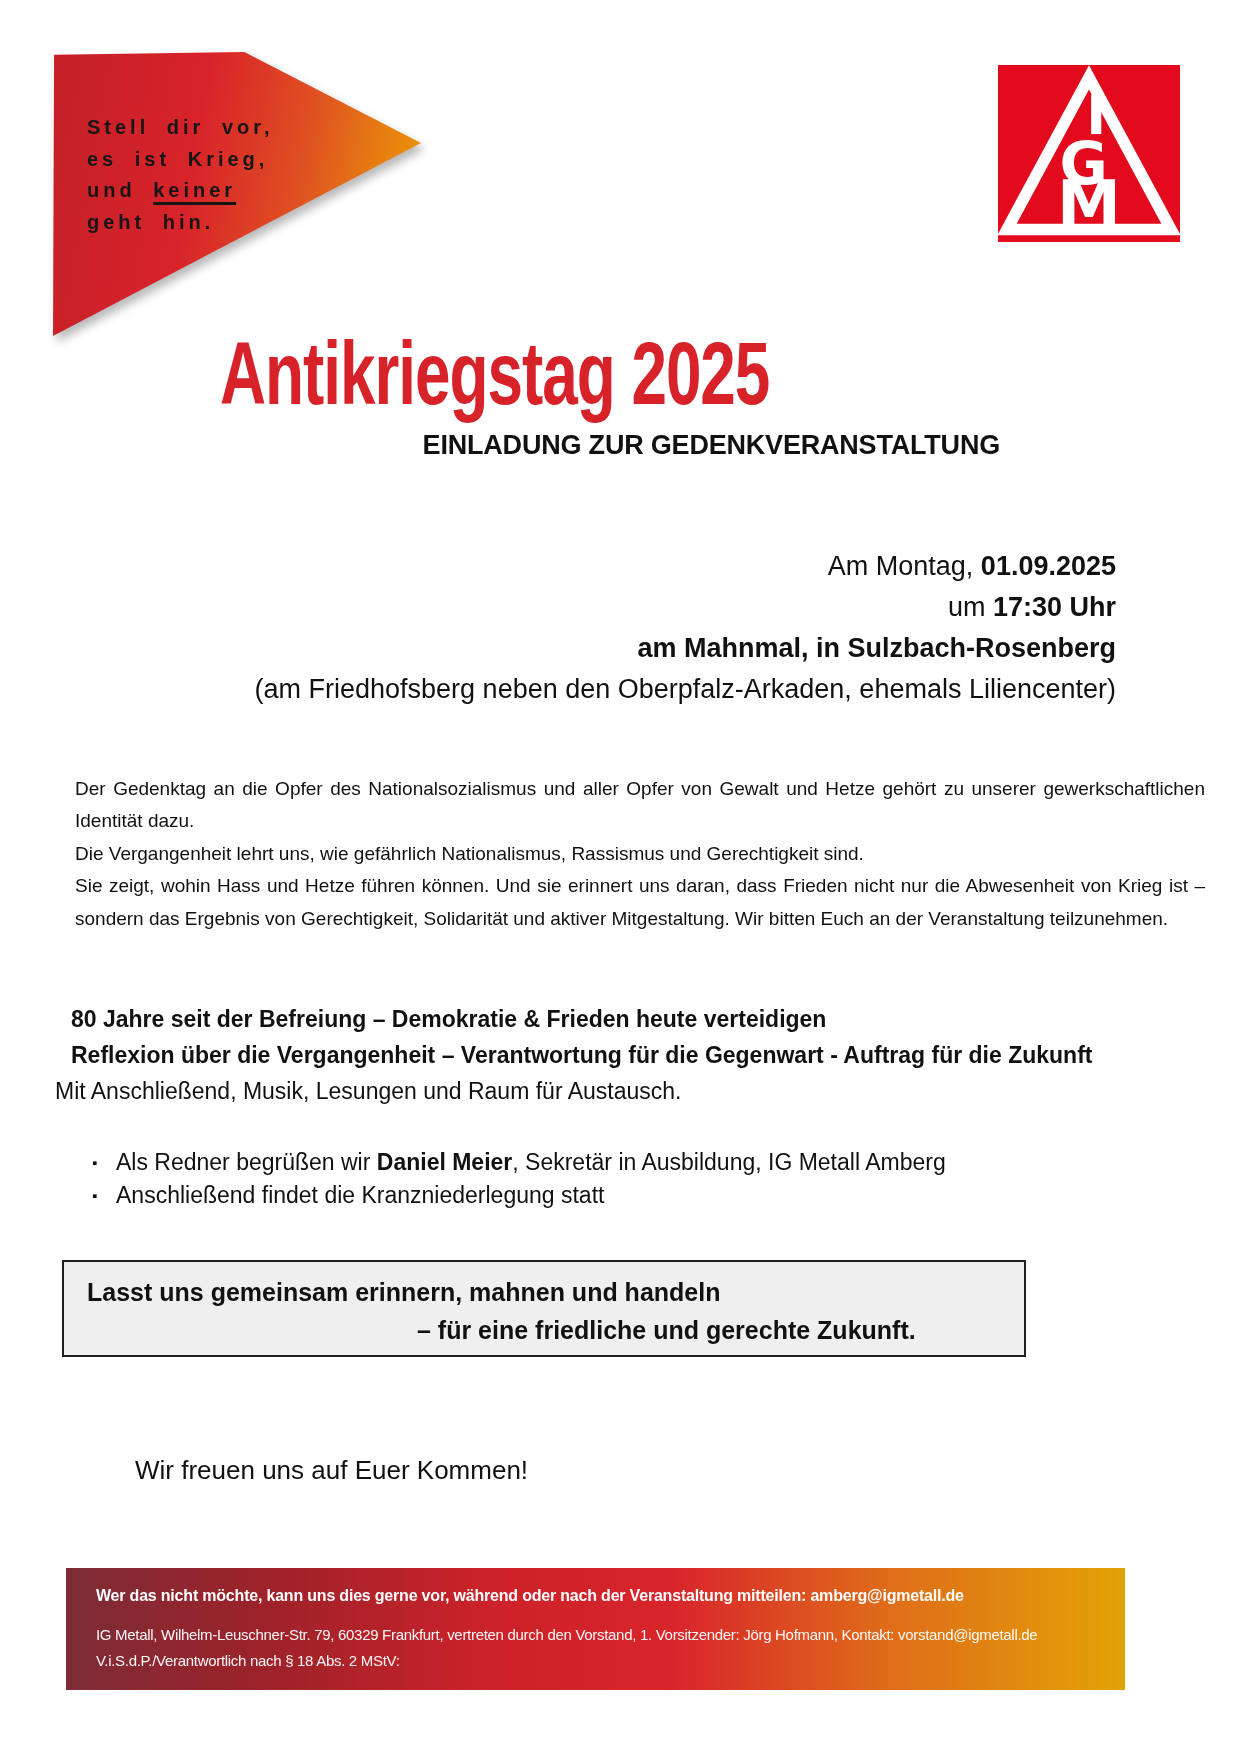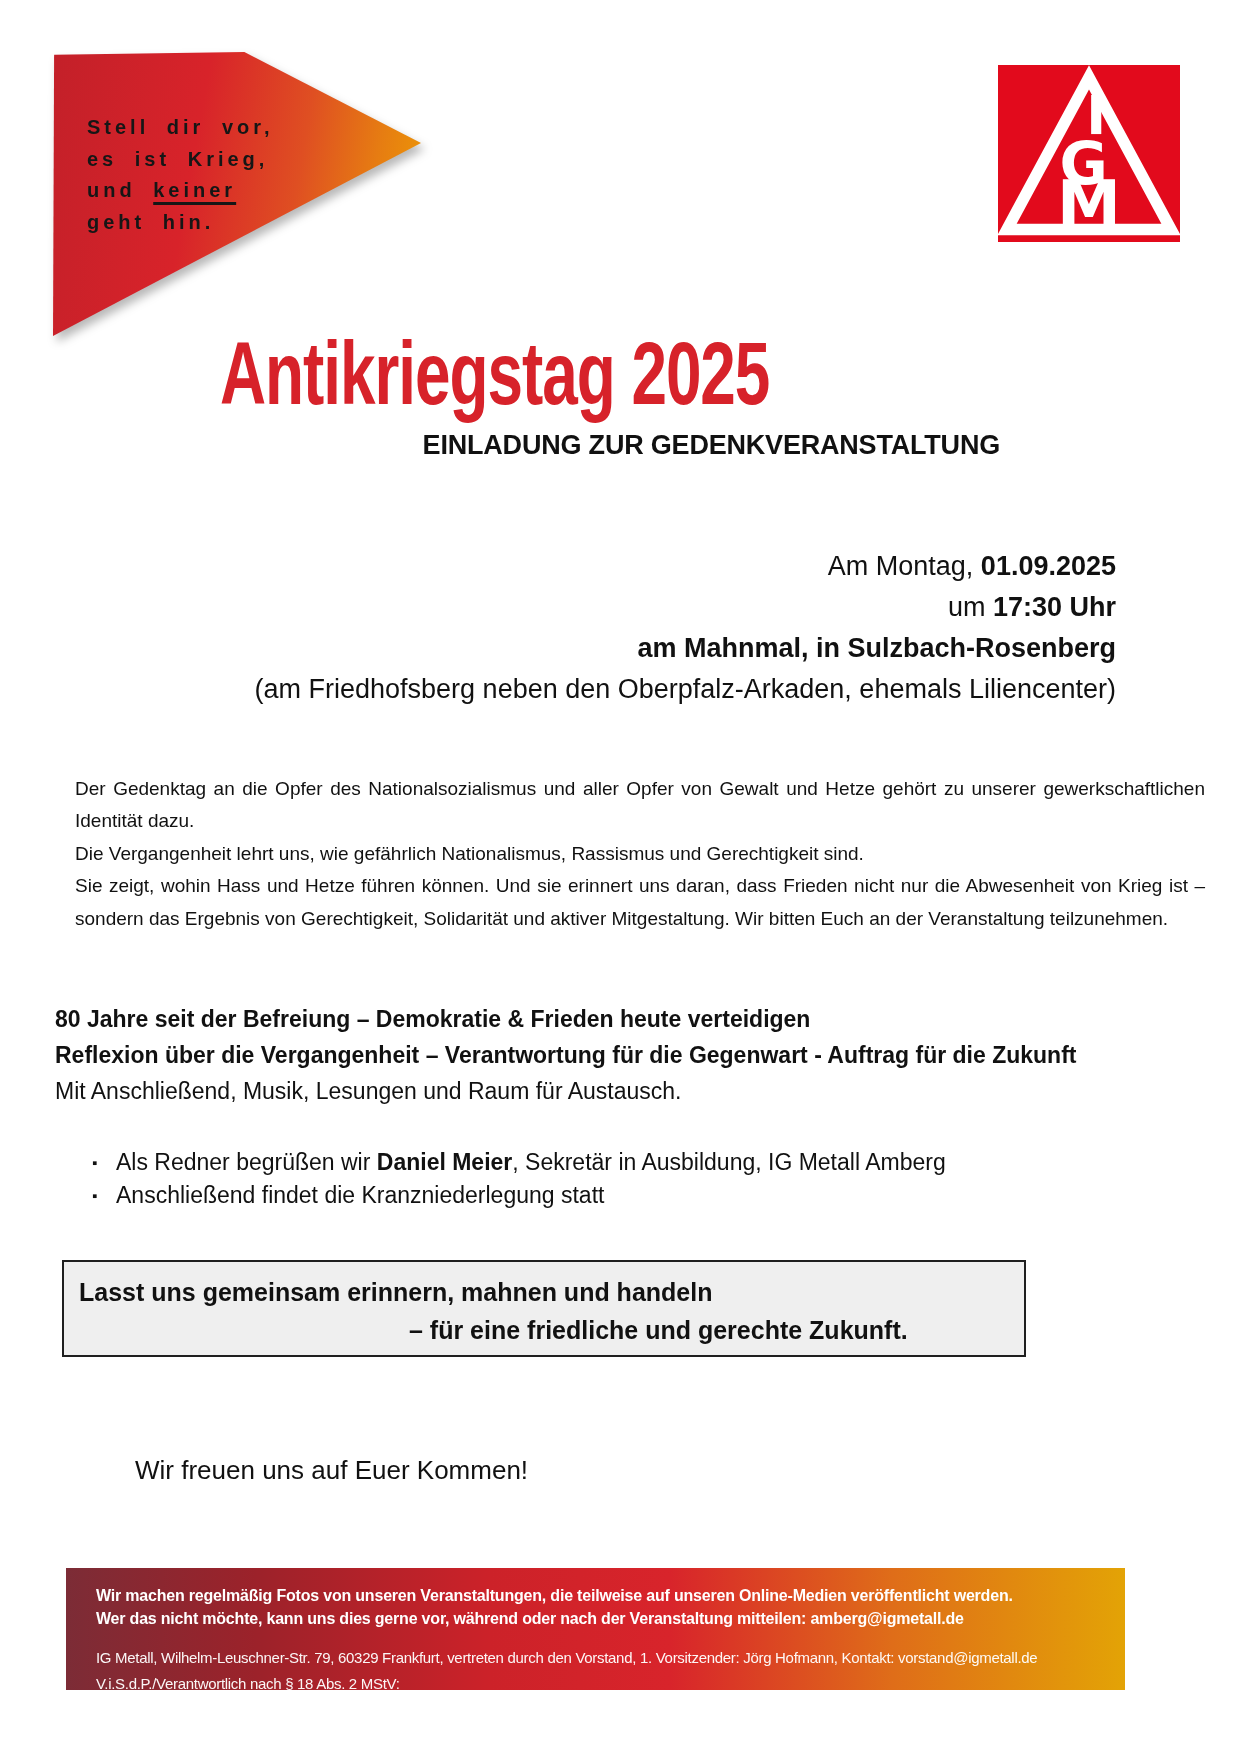--- a/index.html
+++ b/index.html
@@ -32,30 +32,30 @@
          font-size:27px;line-height:41px;color:#111;}
   .date-block .bold{font-weight:bold;}
 
   
   .body-text{position:absolute;left:55px;top:773px;width:1130px;font-size:19px;line-height:32.4px;color:#111;margin-left:20px;}
   .body-text p{margin:0;}
   .just{text-align:justify;}
 
   .emph{position:absolute;left:55px;top:1001px;width:1160px;font-size:23px;line-height:36px;
         white-space:nowrap;color:#111;}
-  .emph .b{font-weight:bold;}
+  .emph .b{font-weight:bold;margin-left:16px;}
 
   .bullets{position:absolute;left:92px;top:1146px;margin:0;padding:0;list-style:none;
         font-size:23px;line-height:33px;color:#111;}
   .bullets li{display:flex;}
   .bullets .marker{width:24px;font-size:15px;line-height:33px;flex:0 0 24px;}
 
   
   .quote-box{position:absolute;left:62px;top:1260px;width:964px;height:97px;box-sizing:border-box;
-        background:#efefef;border:2px solid #1f1f1f;padding:11px 0 0 15px;
+        background:#efefef;border:2px solid #1f1f1f;padding:11px 0 0 23px;
         font-size:25px;font-weight:bold;line-height:38px;color:#111;}
   .quote-box .indent{padding-left:330px;}
 
   
   .closing{position:absolute;left:135px;top:1455px;font-size:26px;color:#111;}
   .closing .line2{font-weight:bold;margin-left:215px;margin-top:15px;font-size:25px;white-space:nowrap;}
 
   
   .footer{position:absolute;left:66px;top:1568px;width:1059px;height:122px;box-sizing:border-box;
         padding:16px 0 0 30px;overflow:hidden;color:#ffffff;
@@ -129,21 +129,20 @@
   <div class="quote-box">
     <div>Lasst uns gemeinsam erinnern, mahnen und handeln</div>
     <div class="indent">– für eine friedliche und gerechte Zukunft.</div>
   </div>
 
   <div class="closing">
     <div>Wir freuen uns auf Euer Kommen!</div>
   </div>
 
   <div class="footer">
-    <div class="fb">Wir machen regelmäßig Fotos von unseren Veranstaltungen, die teilweise auf unseren Online-Medien veröffentlicht werden.</div>
     <div class="fb">Wer das nicht möchte, kann uns dies gerne vor, während oder nach der Veranstaltung mitteilen: amberg@igmetall.de</div>
     <div class="gap"></div>
     <div class="fr">IG Metall, Wilhelm-Leuschner-Str. 79, 60329 Frankfurt, vertreten durch den Vorstand, 1. Vorsitzender: Jörg Hofmann, Kontakt: vorstand@igmetall.de</div>
     <div class="fr">V.i.S.d.P./Verantwortlich nach § 18 Abs. 2 MStV:</div>
 
   </div>
 
 </div>
 
 </body></html>

